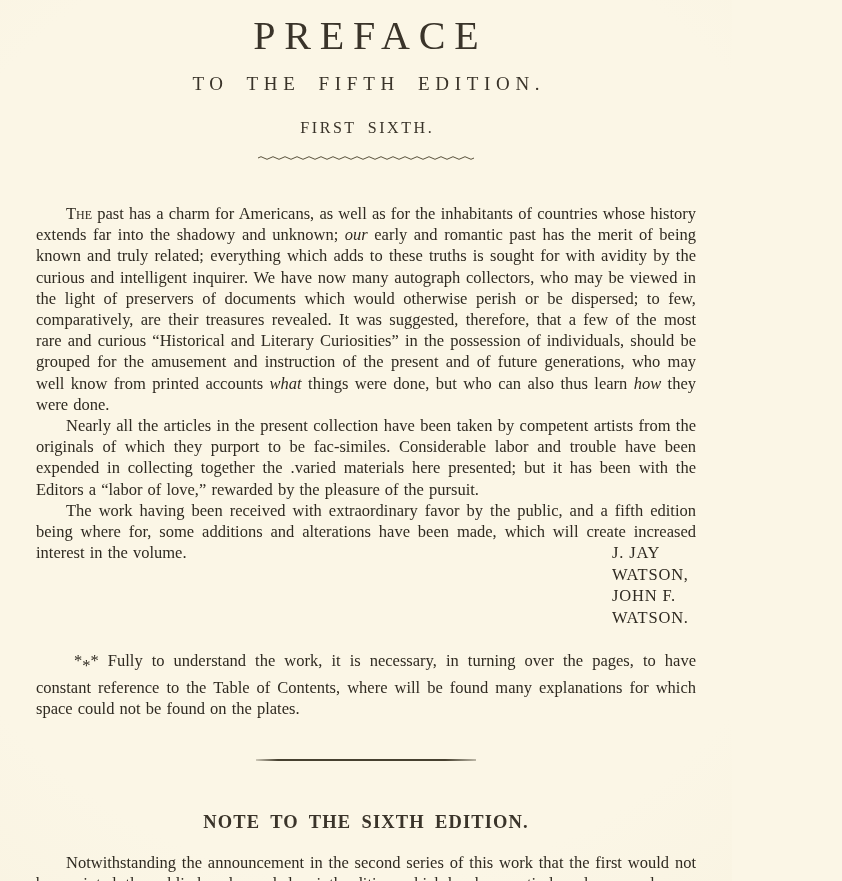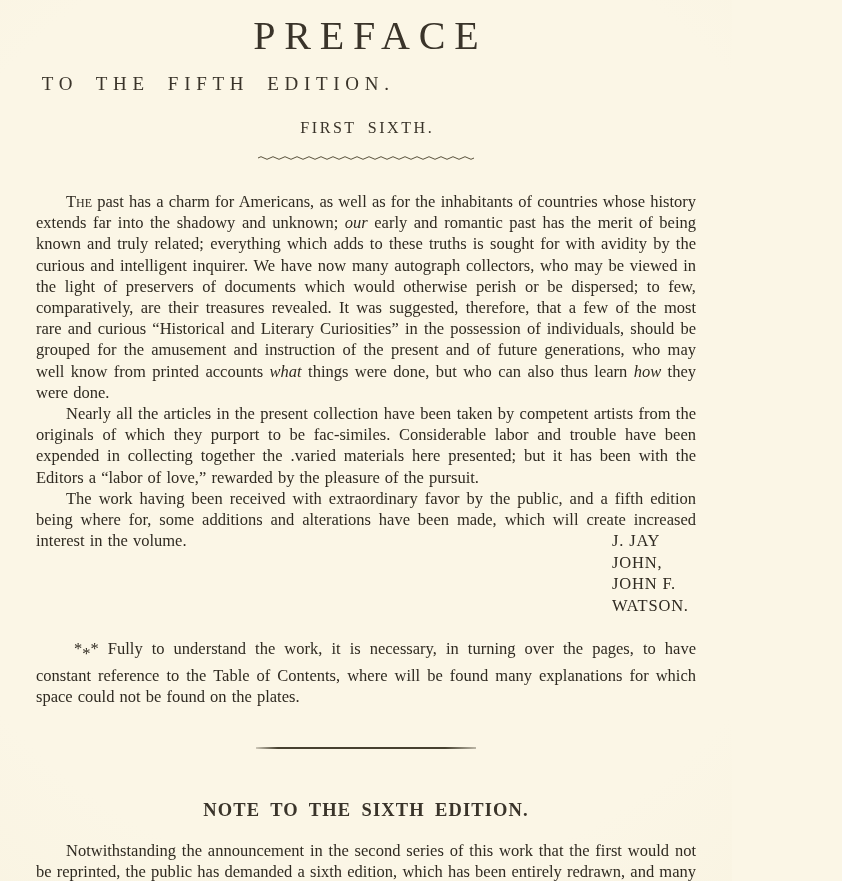--- a/index.html
+++ b/index.html
@@ -29,21 +29,21 @@
     text-align:center;
     font-size:40px;
     line-height:44px;
     font-weight:normal;
     letter-spacing:0.22em;
     padding-left:0.22em;
     color:var(--ink-soft);
   }
   h2.subtitle{
     margin:13px 0 0 0;
-    text-align:left;
+    text-align:center;
     font-size:19px;
     line-height:26px;
     font-weight:normal;
     letter-spacing:0.30em;
     word-spacing:0.40em;
     padding-left:0.30em;
     color:var(--ink-soft);
   }
   h3.series{
     margin:20px 0 0 0;
@@ -63,21 +63,21 @@
     height:8px;
   }
   p.body{
     margin:0;
     font-size:16.5px;
     line-height:21.2px;
     text-align:justify;
     text-indent:30px;
     word-spacing:0.06em;
   }
-  p.first{ margin-top:30px; }
+  p.first{ margin-top:42px; }
   .signatures{
     margin:-21px 0 0 576px;
     font-size:16.5px;
     line-height:21.4px;
     letter-spacing:0.05em;
   }
   p.note{
     margin-top:22px;
     text-indent:38px;
   }
@@ -125,21 +125,21 @@
     </svg>
   </div>
 
   <p class="body first"><span class="s-sc">The</span><span> past has a charm for Americans, as well as for the inhabitants of countries whose history extends far into the shadowy and unknown; </span><span class="s-i">our</span><span> early and romantic past has the merit of being known and truly related; everything which adds to these truths is sought for with avidity by the curious and intelligent inquirer. We have now many autograph collectors, who may be viewed in the light of preservers of documents which would otherwise perish or be dispersed; to few, comparatively, are their treasures revealed. It was suggested, therefore, that a few of the most rare and curious “Historical and Literary Curiosities” in the possession of individuals, should be grouped for the amusement and instruction of the present and of future generations, who may well know from printed accounts </span><span class="s-i">what</span><span> things were done, but who can also thus learn </span><span class="s-i">how</span><span> they were done.</span></p>
 
   <p class="body"><span>Nearly all the articles in the present collection have been taken by competent artists from the originals of which they purport to be fac-similes. Considerable labor and trouble have been expended in collecting together the .varied materials here presented; but it has been with the Editors a “labor of love,” rewarded by the pleasure of the pursuit.</span></p>
 
   <p class="body"><span>The work having been received with extraordinary favor by the public, and a fifth edition being where for, some additions and alterations have been made, which will create increased interest in the volume.</span></p>
 
   <div class="signatures">
-    <div>J. JAY JOHN,</div>
+    <div>J. JAY WATSON,</div>
     <div>JOHN F. WATSON.</div>
   </div>
 
   <p class="body note"><span>*</span><span class="s-sub">*</span><span>* Fully to understand the work, it is necessary, in turning over the pages, to have constant reference to the Table of Contents, where will be found many explanations for which space could not be found on the plates.</span></p>
 
   <div class="rule"></div>
 
   <h2 class="note-heading">NOTE TO THE SIXTH EDITION.</h2>
 
   <p class="body sixth"><span>Notwithstanding the announcement in the second series of this work that the first would not be reprinted, the public has demanded a sixth edition, which has been entirely redrawn, and many highly interesting additions have been made.</span></p>

